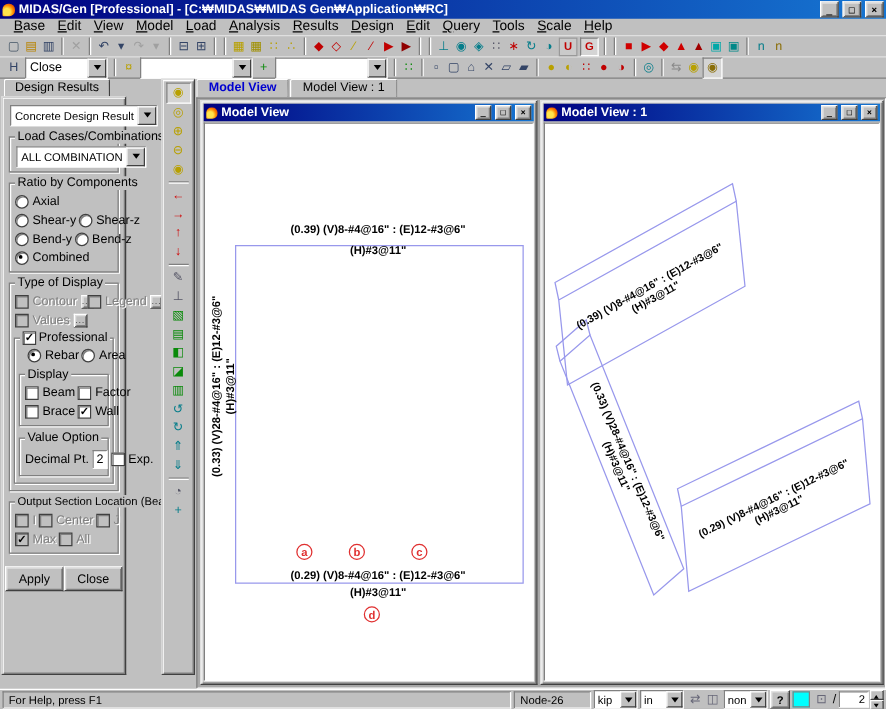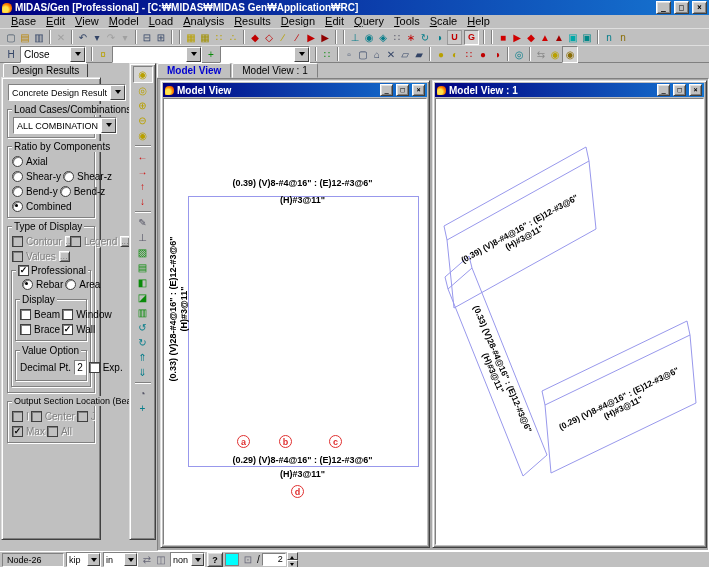--- a/index.html
+++ b/index.html
@@ -314,21 +314,21 @@
         </div>
         <div class="grp" style="margin:7px 0 2px">
           <span class="glab">Display</span>
           <div class="row2col">
             <div class="ctl" style="width:46px">
                 <span class="cb"></span>
                 <span class="lbl">Beam</span>
               </div>
             <div class="ctl">
                 <span class="cb"></span>
-                <span class="lbl">Window</span>
+                <span class="lbl">Factor</span>
               </div>
           </div>
           <div class="row2col">
             <div class="ctl" style="width:46px">
                 <span class="cb"></span>
                 <span class="lbl">Brace</span>
               </div>
             <div class="ctl">
                 <span class="cb checked"></span>
                 <span class="lbl">Wall</span>
@@ -368,20 +368,24 @@
             <span class="cb disb checked"></span>
             <span class="lbl dis">Max</span>
           </div>
         <div class="ctl">
             <span class="cb disb"></span>
             <span class="lbl dis">All</span>
           </div>
       </div>
     </div>
 
+    <div class="btnrow">
+      <span class="btn98 pbtn">Apply</span>
+      <span class="btn98 pbtn">Close</span>
+    </div>
   </div>
 
   <div class="vtb raised">
       <span class="tbi pressed" style="color: rgb(184, 160, 0);">◉</span>
       <span class="tbi" style="color: rgb(184, 160, 0);">◎</span>
       <span class="tbi" style="color: rgb(184, 160, 0);">⊕</span>
       <span class="tbi" style="color: rgb(184, 160, 0);">⊖</span>
       <span class="tbi" style="color: rgb(184, 160, 0);">◉</span>
       <span class="tsep"></span>
       <span class="tbi" style="color: rgb(208, 0, 0);">←</span>
@@ -469,20 +473,21 @@
             <div>(H)#3@11"</div>
           </div>
         </div>
       </div>
 
     </div>
   </div>
 </div>
 
 <div class="statusbar">
+  <span class="sp help">For Help, press F1</span>
   <span class="sp" style="width:52px">Node-26</span>
   <span class="scombo">
     <span class="cval">kip</span>
     <span class="cbtn"></span>
   </span>
   <span class="scombo">
     <span class="cval">in</span>
     <span class="cbtn"></span>
   </span>
   <span style="display:inline-flex">

